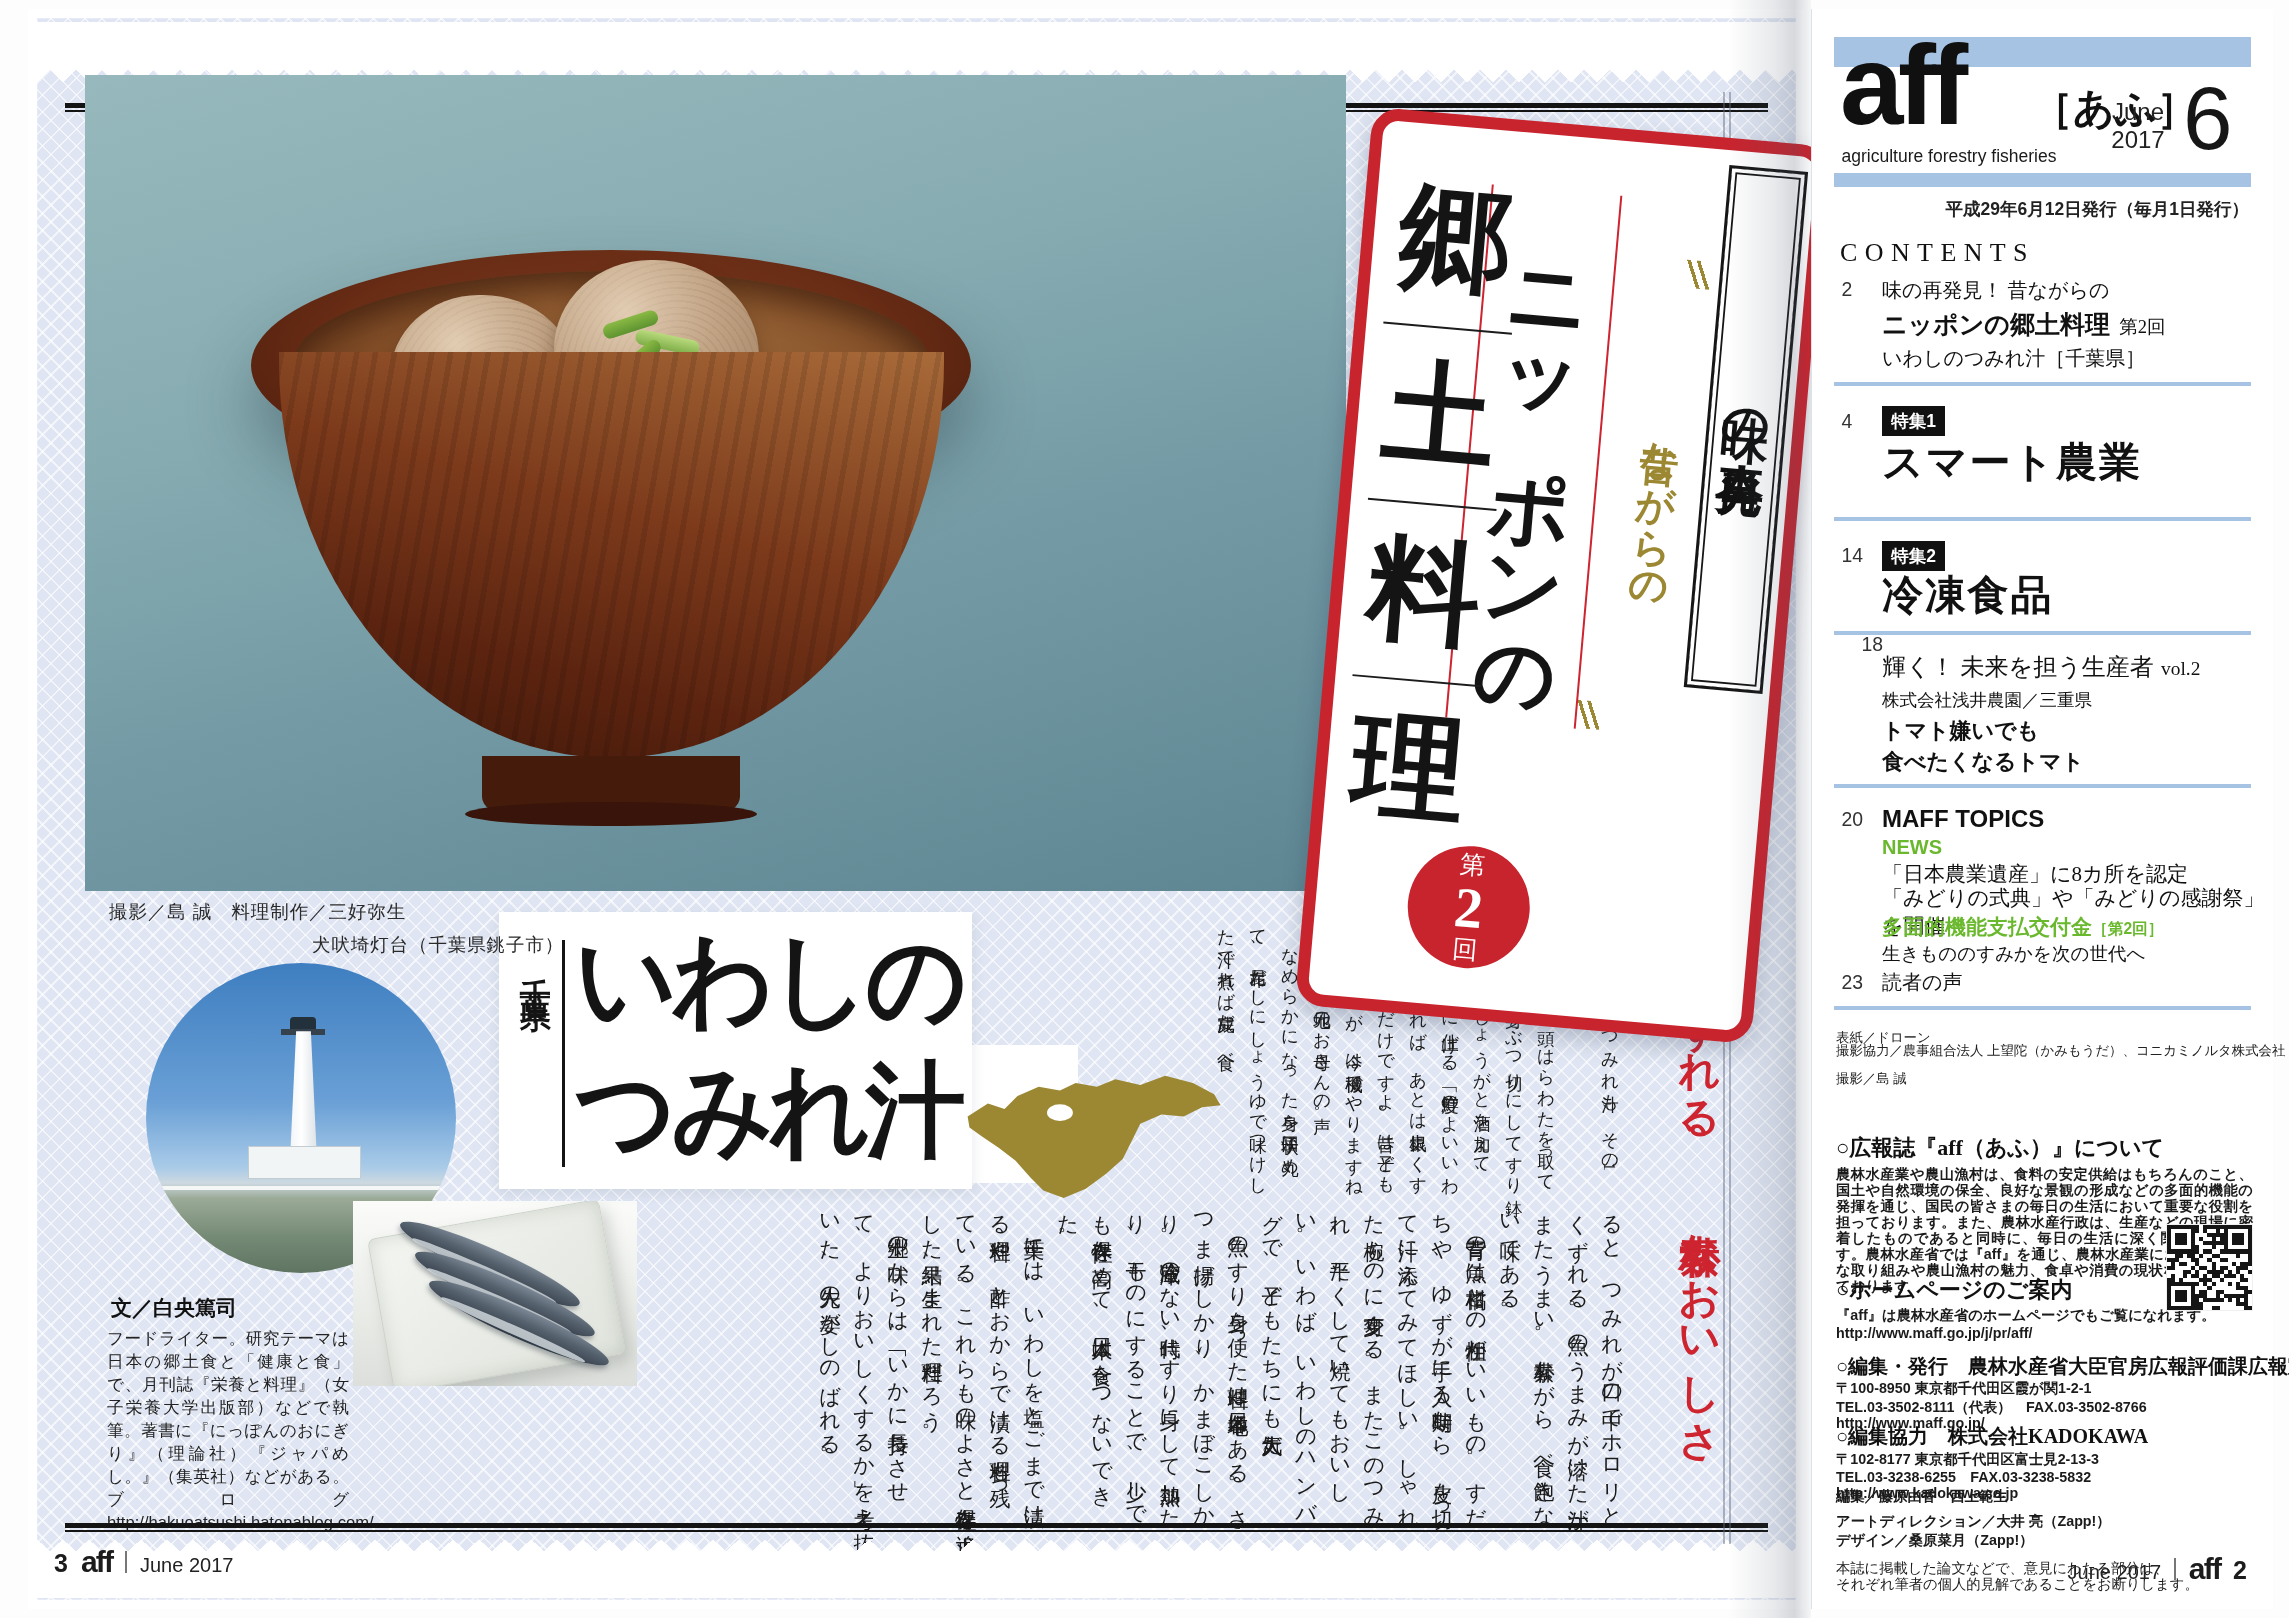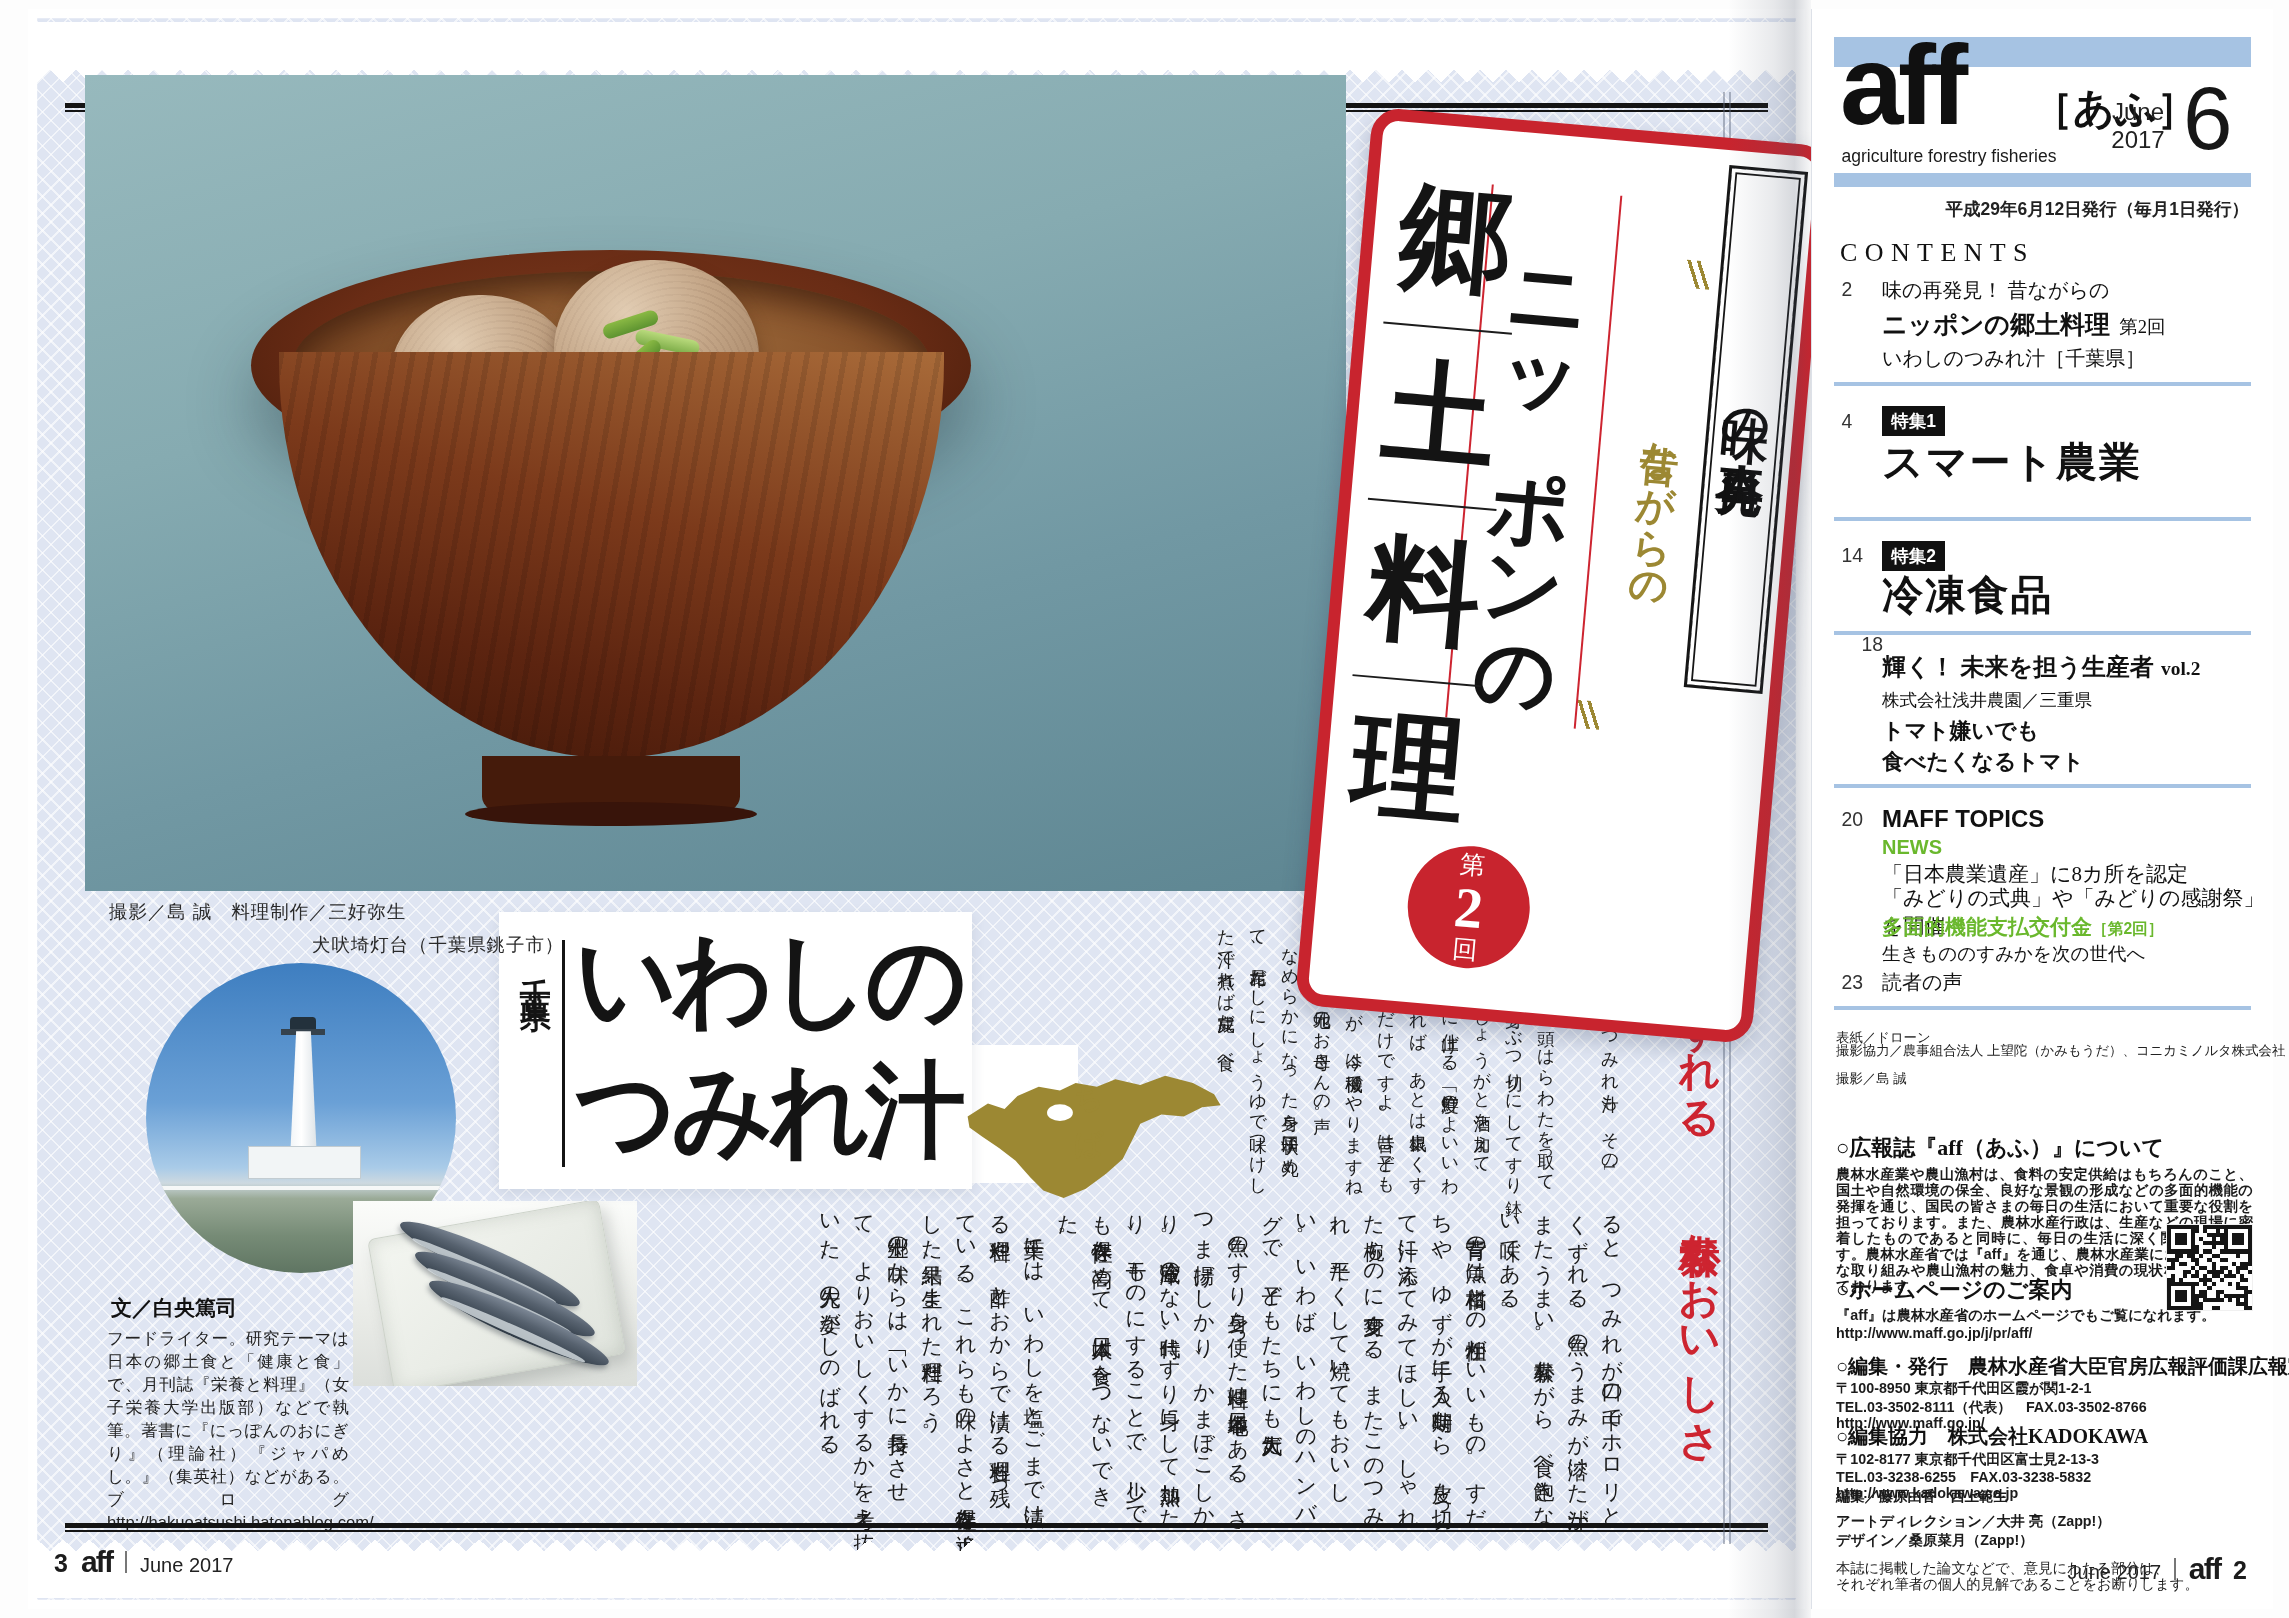--- a/index.html
+++ b/index.html
@@ -167,21 +167,21 @@
   .rp-contents{position:absolute;left:28px;top:229px;font-size:26px;letter-spacing:7.4px;color:#111;}
   .toc-num{position:absolute;left:29.5px;font-size:19.4px;color:#333;font-family:"Liberation Sans","DejaVu Sans",sans-serif;}
   .toc-t{position:absolute;left:70px;color:#111;}
   .toc-l1{font-size:20px;}
   .toc-l2{font-size:25px;font-weight:bold;}
   .toc-l2 .ep{font-size:18.5px;font-weight:normal;margin-left:9.2px;}
   .toc-l3{font-size:20px;}
   .badge{position:absolute;left:70px;background:#111;color:#fff;font-size:17.5px;font-weight:bold;
     font-family:"Liberation Sans","DejaVu Sans",sans-serif;padding:2.8px 9.2px;}
   .toc-big{font-size:41px;font-weight:800;letter-spacing:1.8px;}
-  .toc-med{font-size:24px;font-weight:bold;}
+  .toc-med{font-size:24px;font-weight:normal;}
   .toc-med .vol{font-size:19.4px;margin-left:7.4px;}
   .toc-sub{font-size:17.5px;}
   .toc-b{font-size:22px;font-weight:bold;}
   .maff{font-size:24px;font-weight:800;font-family:"Liberation Sans","DejaVu Sans",sans-serif;}
   .news{font-size:20px;font-weight:800;color:#6ab82d;font-family:"Liberation Sans","DejaVu Sans",sans-serif;}
   .toc-n{font-size:21px;}
   .toc-g{font-size:21px;font-weight:800;color:#6ab82d;font-family:"Liberation Sans","DejaVu Sans",sans-serif;}
   .toc-g .ep2{font-size:15.7px;}
   .toc-g2{font-size:18.5px;}
   .divider{position:absolute;left:22px;width:417px;height:3.7px;background:#a6c3e3;}

